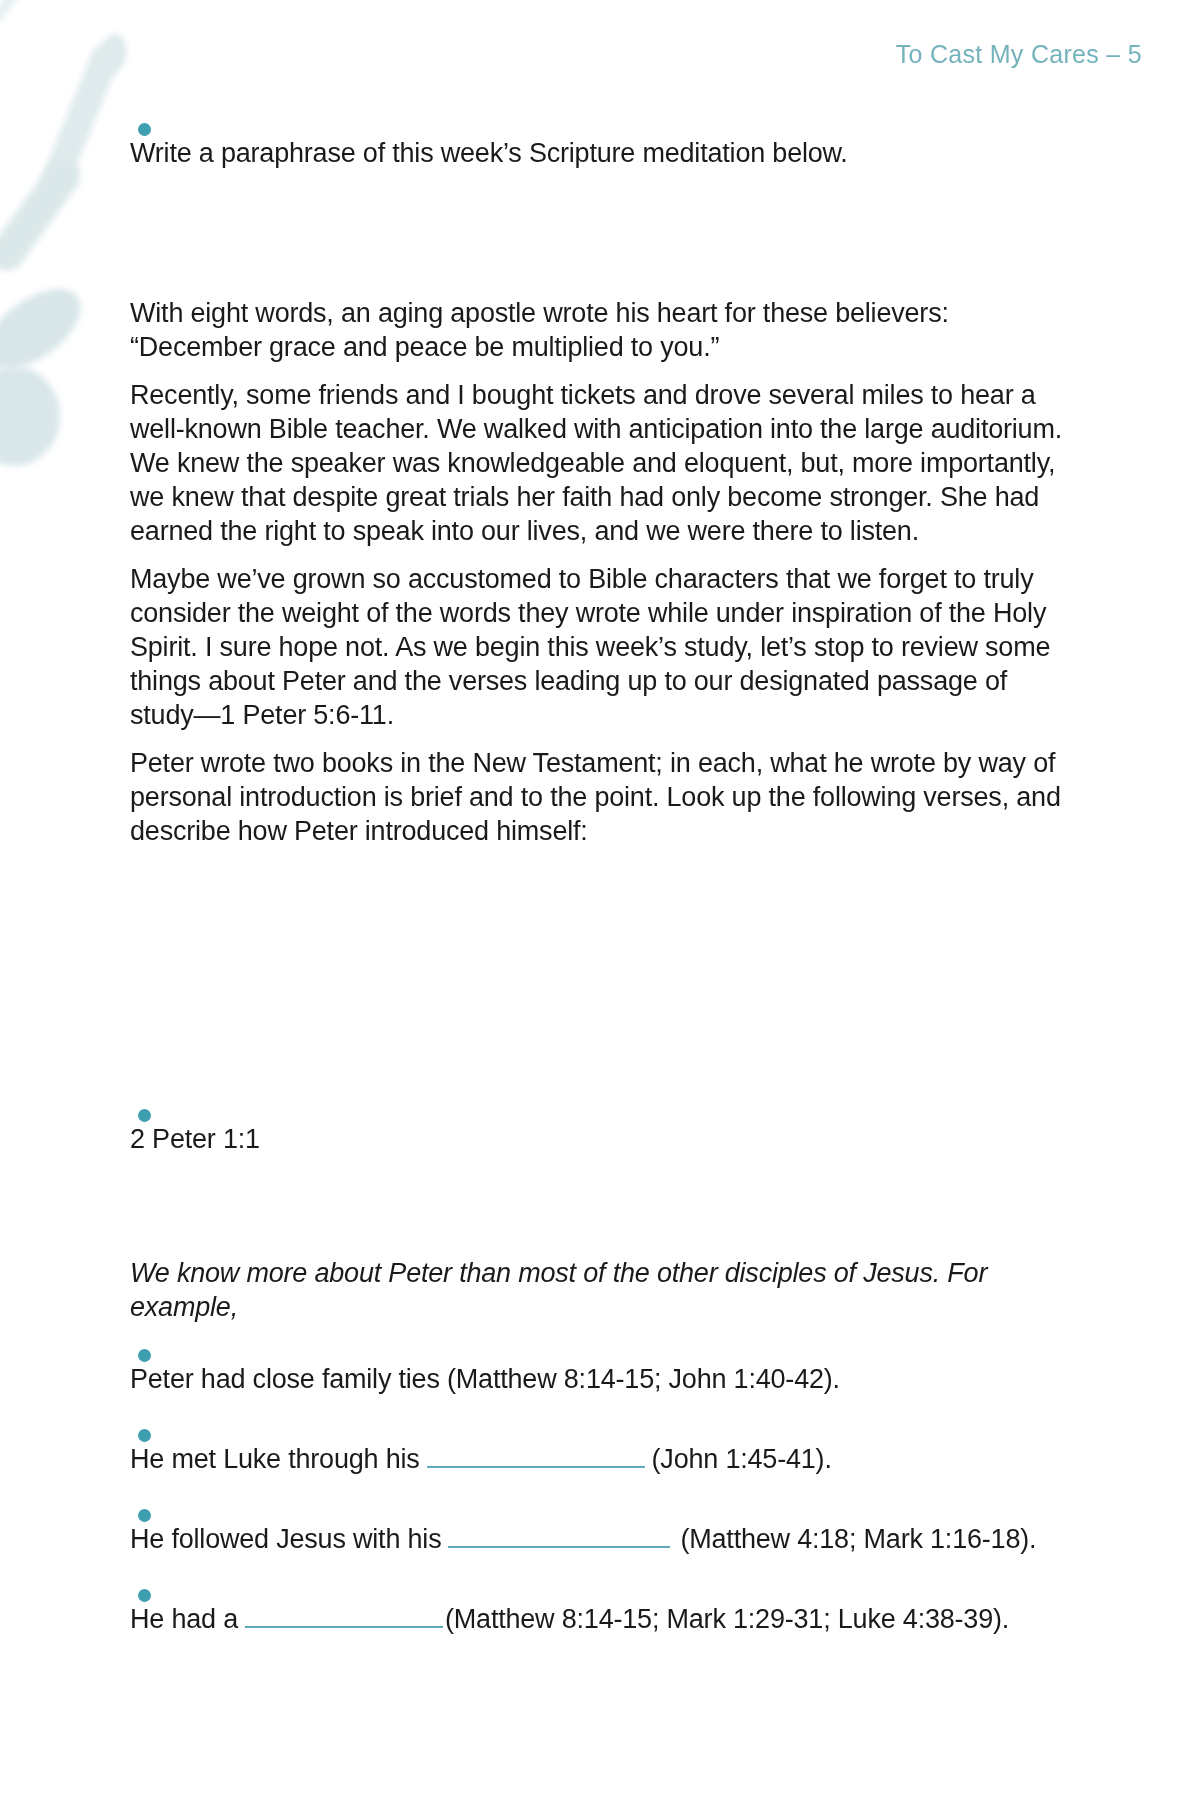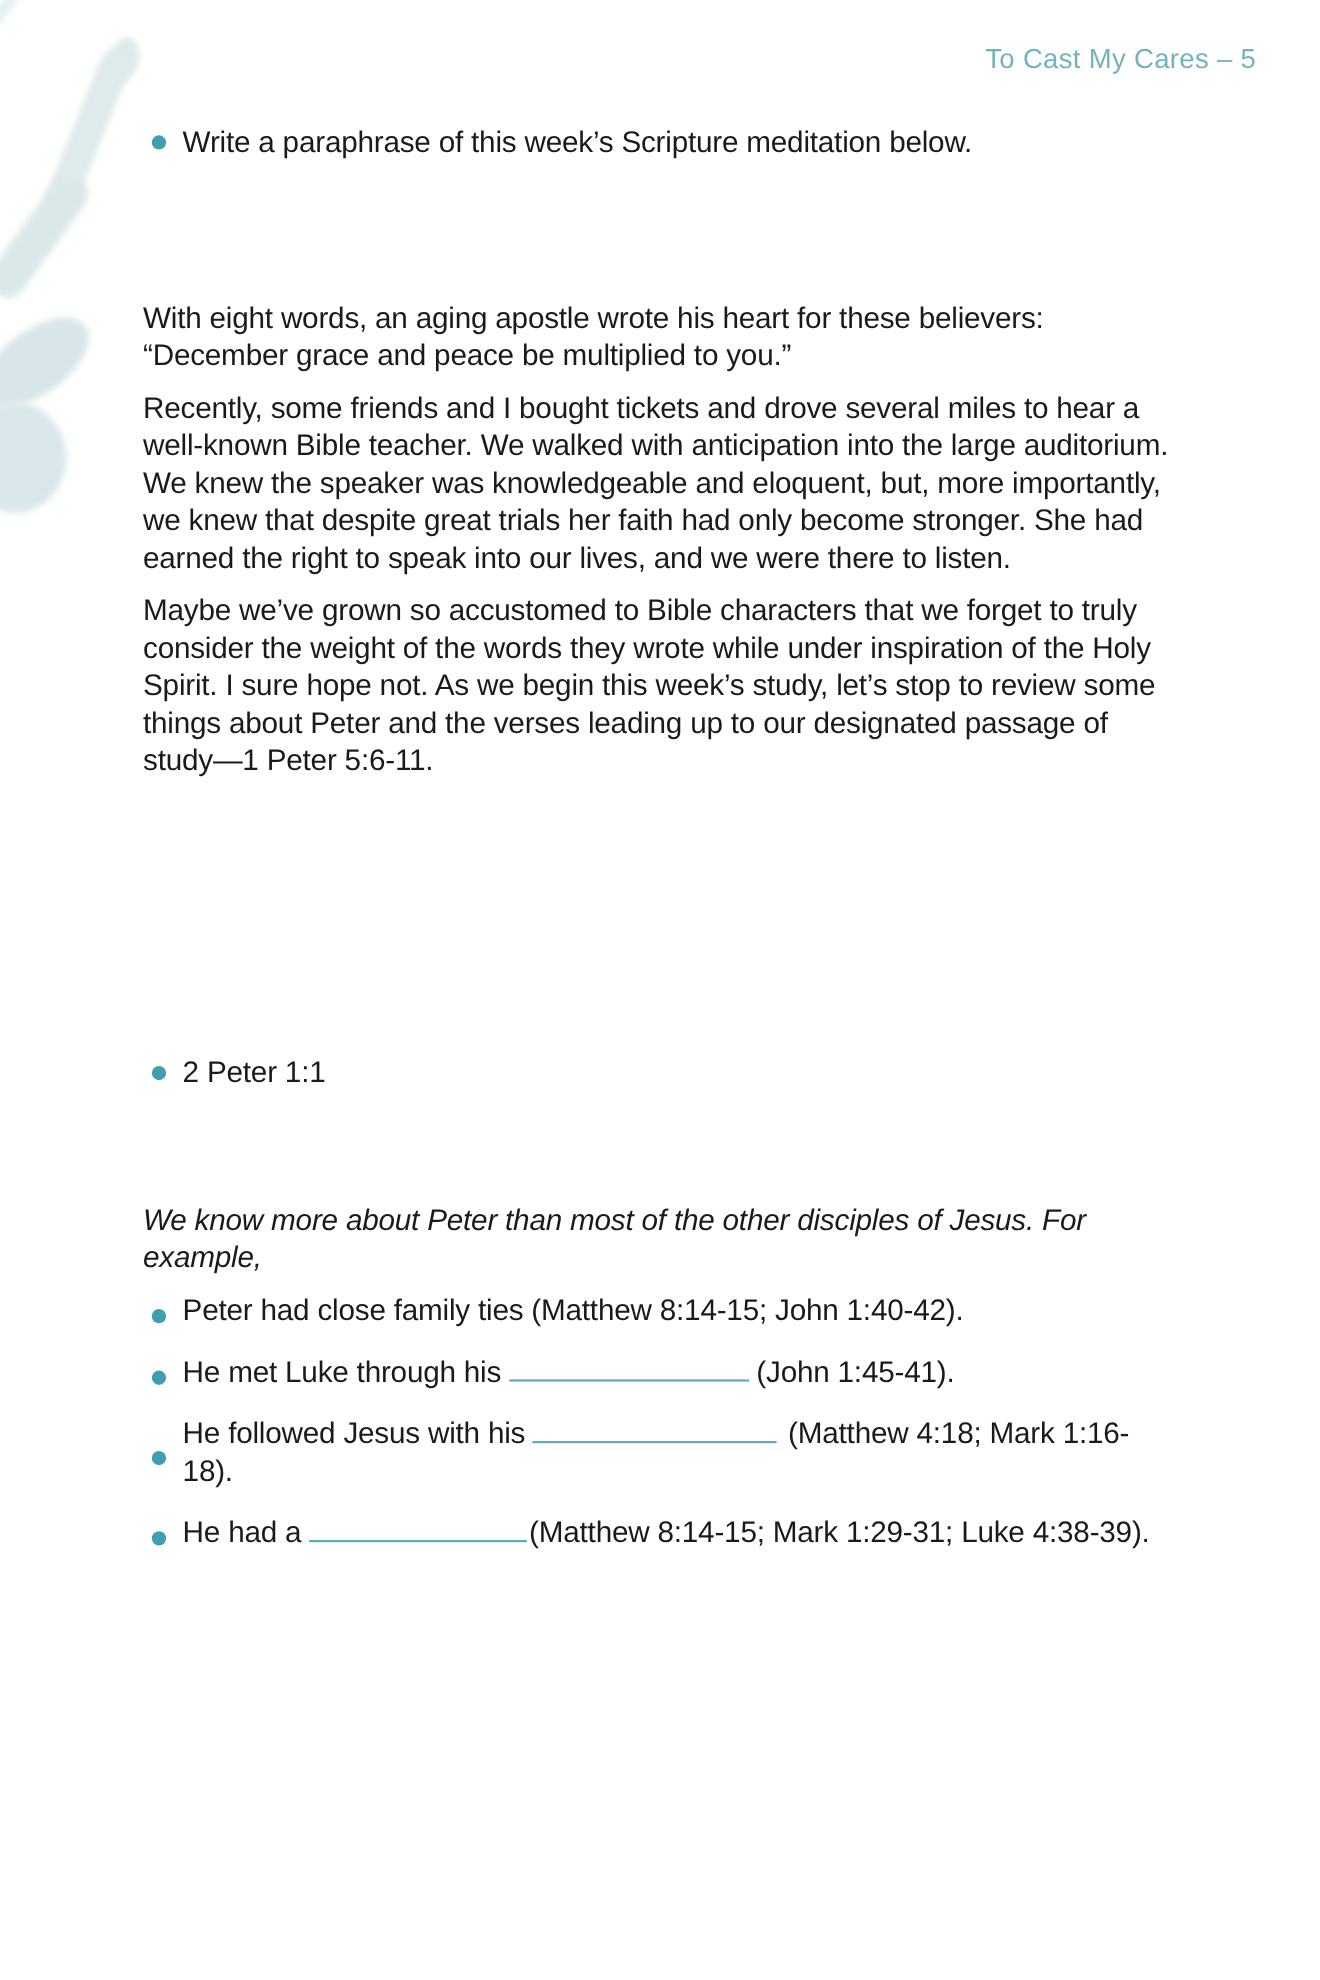--- a/index.html
+++ b/index.html
@@ -25,31 +25,31 @@
   .sp-blob { left:-32px; top:366px; width:92px; height:100px;
     background:#d9e7ea; border-radius:50%; }
   
   .runhead {
     position:absolute; top:40px; right:58px;
     font-size:25px; letter-spacing:0.3px; color:#74b3bc;
   }
   .content { position:absolute; top:0; left:130px; width:940px; padding-top:112px; }
   .body-text, .bullet-row { font-size:27px; line-height:34px; letter-spacing:-0.2px; }
   p.body-text { margin:0 0 14px 0; }
-  .bullet-row { display:flex; align-items:flex-start; }
+  .bullet-row { display:flex; align-items:flex-start;flex-direction:column; }
   .dot {
     flex:0 0 13px; width:13px; height:13px; border-radius:50%;
     background:#3f9fb1; margin:11px 15px 0 8px;
   }
   .gap-a { height:126px; }   
   .gap-b { height:140px; }   
   .gap-c { height:96px; }    
   .gap-d { height:100px; }   
   .facts-intro { margin:0 0 28px 0;font-style:italic; }
-  .fact { margin-bottom:22px;align-items:center; }
+  .fact { margin-bottom:22px; }
   .blank {
     display:inline-block; height:20px; border-bottom:2px solid #5fabbb;
     margin:0 7px; vertical-align:baseline;
   }
   .blank-1 { width:218px; }
   .blank-2 { width:222px; margin-right:10px; }
   .blank-3 { width:198px; margin-right:2px; }
 </style>
 </head>
 <body>
@@ -72,20 +72,21 @@
     <div class="bullet-row">
       <span class="dot"></span>
       <span>Write a paraphrase of this week’s Scripture meditation below.</span>
     </div>
 
     <div class="gap-a"></div>
 
     <p class="body-text">With eight words, an aging apostle wrote his heart for these believers: “December grace and peace be multiplied to you.”</p>
     <p class="body-text">Recently, some friends and I bought tickets and drove several miles to hear a well-known Bible teacher. We walked with anticipation into the large auditorium. We knew the speaker was knowledgeable and eloquent, but, more importantly, we knew that despite great trials her faith had only become stronger. She had earned the right to speak into our lives, and we were there to listen.</p>
     <p class="body-text">Maybe we’ve grown so accustomed to Bible characters that we forget to truly consider the weight of the words they wrote while under inspiration of the Holy Spirit. I sure hope not. As we begin this week’s study, let’s stop to review some things about Peter and the verses leading up to our designated passage of study—1 Peter 5:6-11.</p>
+    <p class="body-text">Peter wrote two books in the New Testament; in each, what he wrote by way of personal introduction is brief and to the point. Look up the following verses, and describe how Peter introduced himself:</p>
 
     <div class="gap-b"></div>
 
 
     <div class="gap-c"></div>
 
     <div class="bullet-row">
       <span class="dot"></span>
       <span>2 Peter 1:1</span>
     </div>

